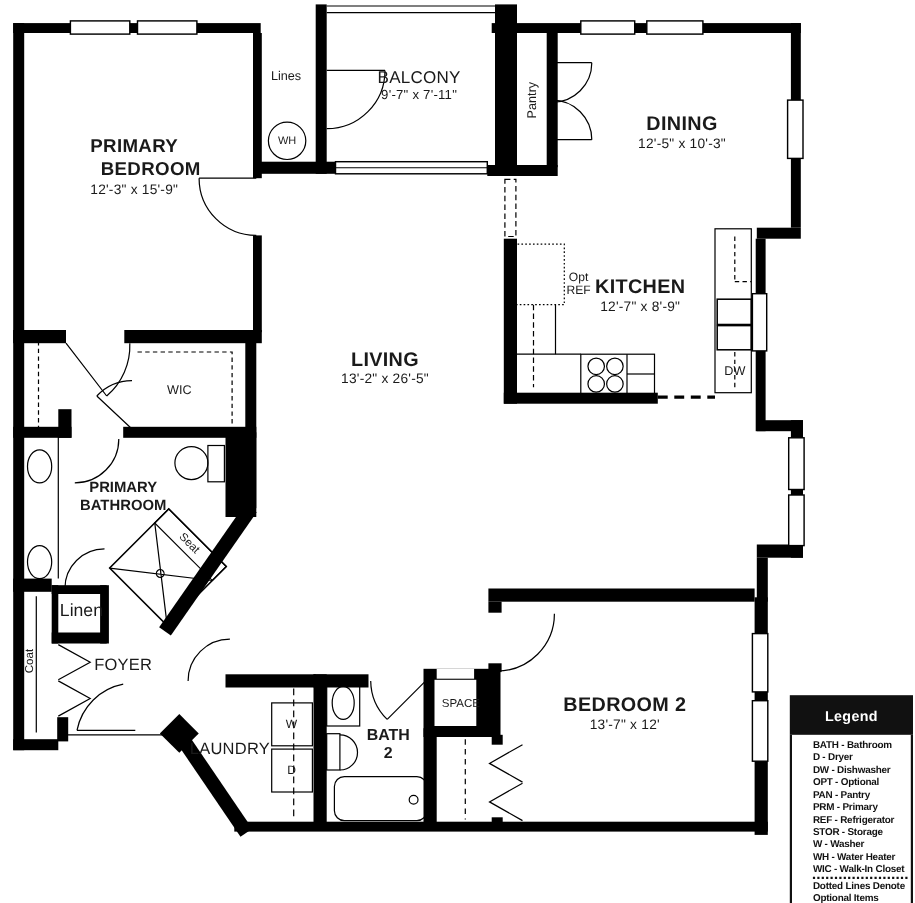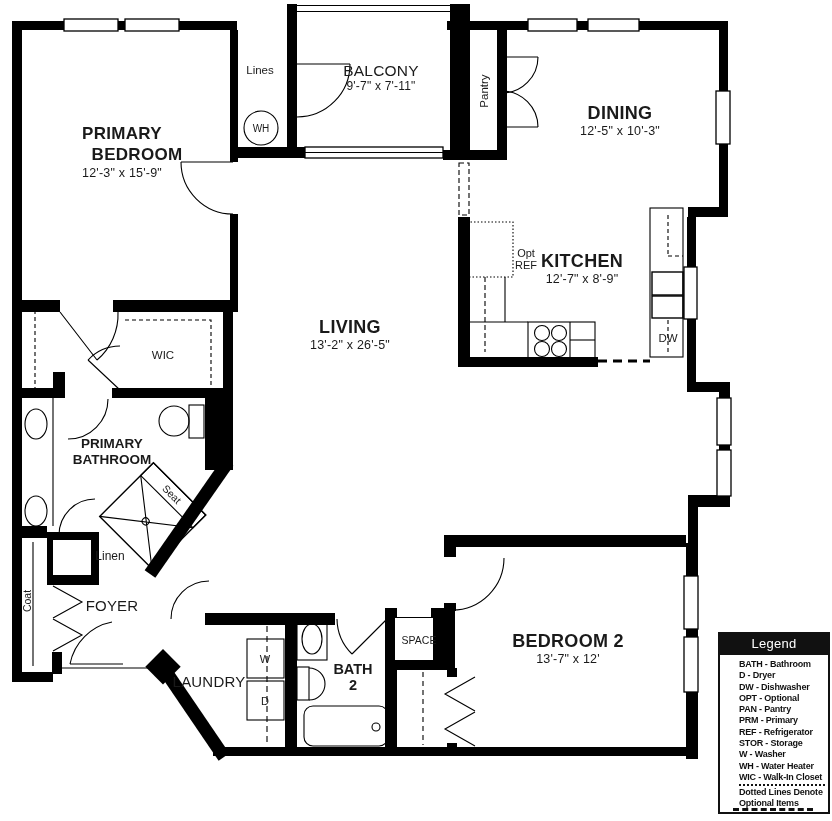--- a/index.html
+++ b/index.html
@@ -9,22 +9,22 @@
   .lbl{position:absolute;transform:translate(-50%,-50%);text-align:center;white-space:nowrap;color:#1a1a1a;}
   .room-big{font-size:18px;font-weight:bold;line-height:20px;letter-spacing:.3px;}
   .room-med{font-size:15px;font-weight:normal;line-height:17px;letter-spacing:.2px;}
   .room-sm{font-size:13.5px;font-weight:bold;line-height:15.5px;}
   .dims{font-size:12.5px;font-weight:normal;line-height:17px;letter-spacing:.2px;}
   .tiny{font-size:11px;font-weight:normal;}
   .rot-90{transform:translate(-50%,-50%) rotate(-90deg);}
   .rot45{transform:translate(-50%,-50%) rotate(45deg);}
   
   #legend{position:absolute;left:718px;top:632px;width:112px;height:186px;}
-  #legend .hdr{background:#111;color:#fff;height:23px;display:flex;align-items:center;justify-content:center;
-               font-size:13px;font-weight:normal;letter-spacing:.3px;}
+  #legend .hdr{background:#111;color:#fff;height:36px;display:flex;align-items:center;justify-content:center;
+               font-size:13px;font-weight:bold;letter-spacing:.3px;}
   #legend .body{border:2px solid #111;border-top:none;height:159px;position:relative;
                 padding:4px 0 0 19px;box-sizing:border-box;}
   #legend .it{font-size:9px;font-weight:bold;line-height:11.3px;letter-spacing:-.2px;}
   #legend .dotted-div{width:86px;border-top:2px dotted #111;margin:1px 0 1px 0;}
   #legend .note{font-size:9px;font-weight:bold;line-height:10.5px;letter-spacing:-.2px;}
   #legend .dash-sample{position:absolute;left:13px;bottom:1px;width:80px;height:0;border-top:3px dashed #111;}
 </style>
 </head>
 <body>
 
@@ -230,21 +230,21 @@
 
   <div class="lbl tiny" style="left:260px;top:70px;font-size:11.5px;">Lines</div>
   <div class="lbl tiny" style="left:261px;top:128px;font-size:10px;">WH</div>
   <div class="lbl tiny rot-90" style="left:484px;top:91px;font-size:11.5px;">Pantry</div>
   <div class="lbl" style="left:490px;top:259px;margin-left:36px;">
     <div class="tiny" style="line-height:11.5px;">Opt</div>
     <div class="tiny" style="line-height:11.5px;">REF</div>
   </div>
   <div class="lbl tiny" style="left:163px;top:355px;font-size:11.5px;">WIC</div>
   <div class="lbl tiny rot45" style="left:172px;top:494px;font-size:10.5px;">Seat</div>
-  <div class="lbl tiny" style="left:74px;top:556px;font-size:12px;margin-left:36px;">Linen</div>
+  <div class="lbl tiny" style="left:74px;top:556px;font-size:16px;">Linen</div>
   <div class="lbl tiny rot-90" style="left:27px;top:601px;font-size:10.5px;">Coat</div>
   <div class="lbl tiny" style="left:265px;top:659px;">W</div>
   <div class="lbl tiny" style="left:265px;top:701px;">D</div>
   <div class="lbl tiny" style="left:419px;top:640px;font-size:10.5px;">SPACE</div>
   <div class="lbl tiny" style="left:668px;top:338px;font-size:11.5px;text-align:right;">DW</div>
 
   <div id="legend">
     <div class="hdr">Legend</div>
     <div class="body">
       <div class="it">BATH - Bathroom</div>

